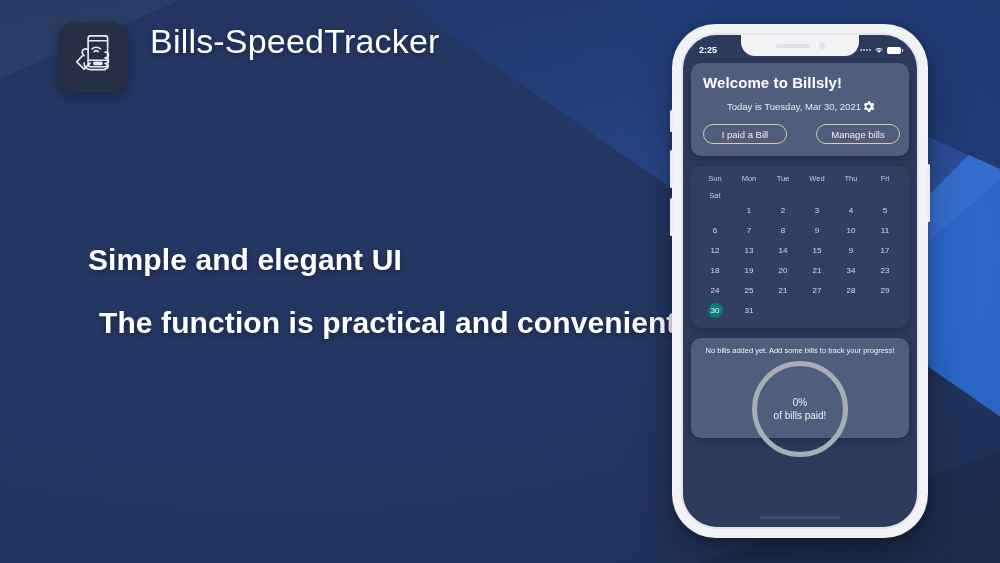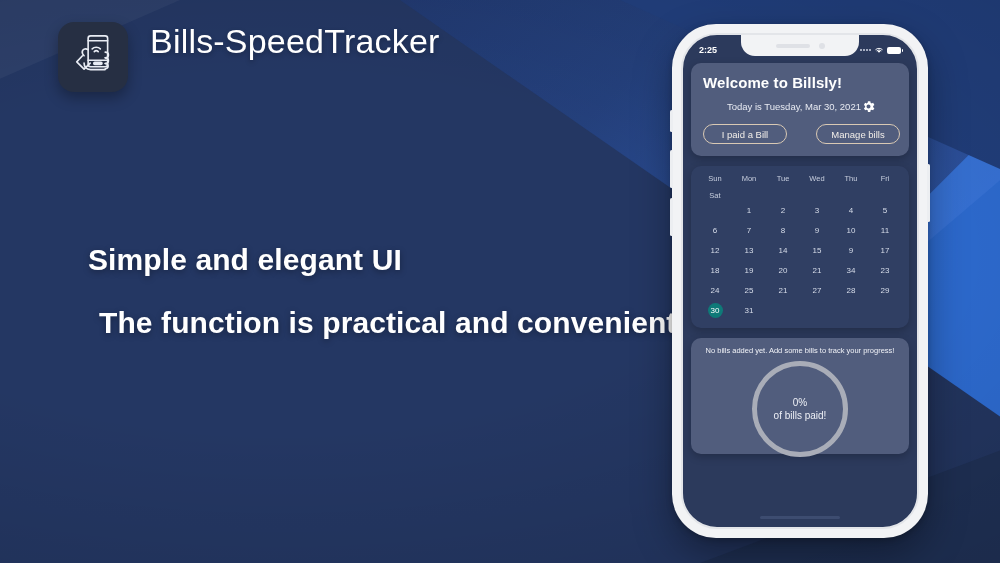--- a/index.html
+++ b/index.html
@@ -217,21 +217,21 @@
     border-radius: 50%; background: #0f7a78;
   }
   .cal-cell.empty { visibility: hidden; }
 
   
   .prog-card {
     background: #515d7d;
     border-radius: 10px;
     padding: 8px 8px 16px 8px;
     box-shadow: 0 3px 8px rgba(0,0,0,.22);
-    height: 116px;
+    height: 100px;
   }
   .prog-msg {
     color: #f0f2f7; font-size: 7.5px; text-align: center; margin-bottom: 6px;
   }
   .ring-wrap { display: flex; align-items: center; justify-content: center; }
   .ring {
     width: 96px; height: 96px; border-radius: 50%;
     border: 5px solid #a9adb8;
     display: flex; flex-direction: column;
     align-items: center; justify-content: center;

